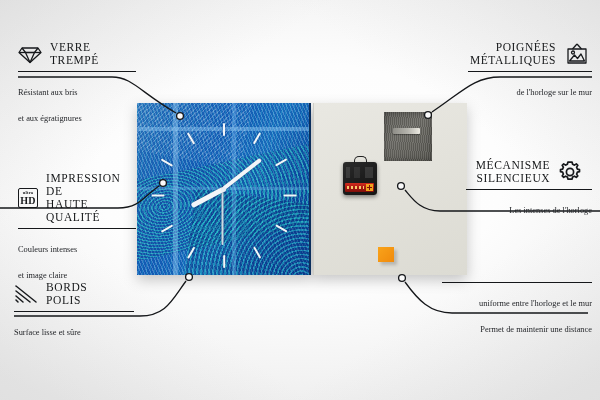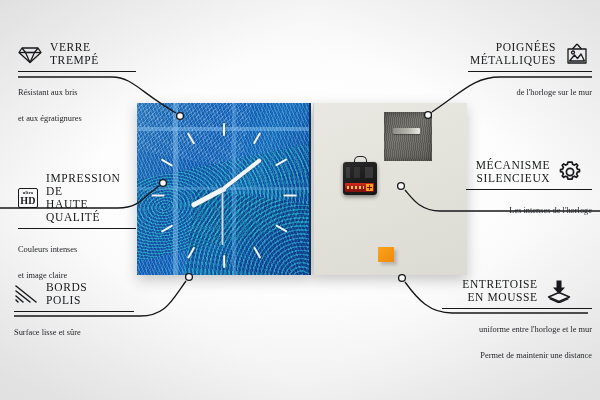--- a/index.html
+++ b/index.html
@@ -423,31 +423,18 @@
           <path d="M12,2.2 l2.1,0 0.5,2.1 1.9,0.8 1.8,-1.2 1.5,1.5 -1.2,1.8 0.8,1.9 2.1,0.5 0,2.1 -2.1,0.5 -0.8,1.9 1.2,1.8 -1.5,1.5 -1.8,-1.2 -1.9,0.8 -0.5,2.1 -2.1,0 -2.1,0 -0.5,-2.1 -1.9,-0.8 -1.8,1.2 -1.5,-1.5 1.2,-1.8 -0.8,-1.9 -2.1,-0.5 0,-2.1 2.1,-0.5 0.8,-1.9 -1.2,-1.8 1.5,-1.5 1.8,1.2 1.9,-0.8 0.5,-2.1 z"></path>
           <circle cx="12" cy="12" r="3.6"></circle>
         </g>
       </svg>
     </div>
     <div class="rule"></div>
     <div class="sub">Les intenses de l'horloge</div>
   </div>
 
   <div class="callout right" id="co-entre">
-    <div class="head">
-      <div>
-        <div class="title">ENTRETOISE</div>
-        <div class="title">EN MOUSSE</div>
-      </div>
-      <svg class="ic" width="26" height="24" viewBox="0 0 26 24">
-        <g fill="none" stroke="#17191c" stroke-width="1.4" stroke-linejoin="round">
-          <path d="M10.5,1.5 h5 v7 h3.5 l-6,6.5 l-6,-6.5 h3.5 z" fill="#17191c" stroke="none"></path>
-          <path d="M13,13.5 L23.5,18 L13,22.5 L2.5,18 Z"></path>
-          <path d="M3.6,19.6 L13,23.8 L22.4,19.6"></path>
-        </g>
-      </svg>
-    </div>
     <div class="rule"></div>
     <div class="sub">uniforme entre l'horloge et le mur</div>
     <div class="sub">Permet de maintenir une distance</div>
   </div>
 
 </div>
 
 </body></html>

